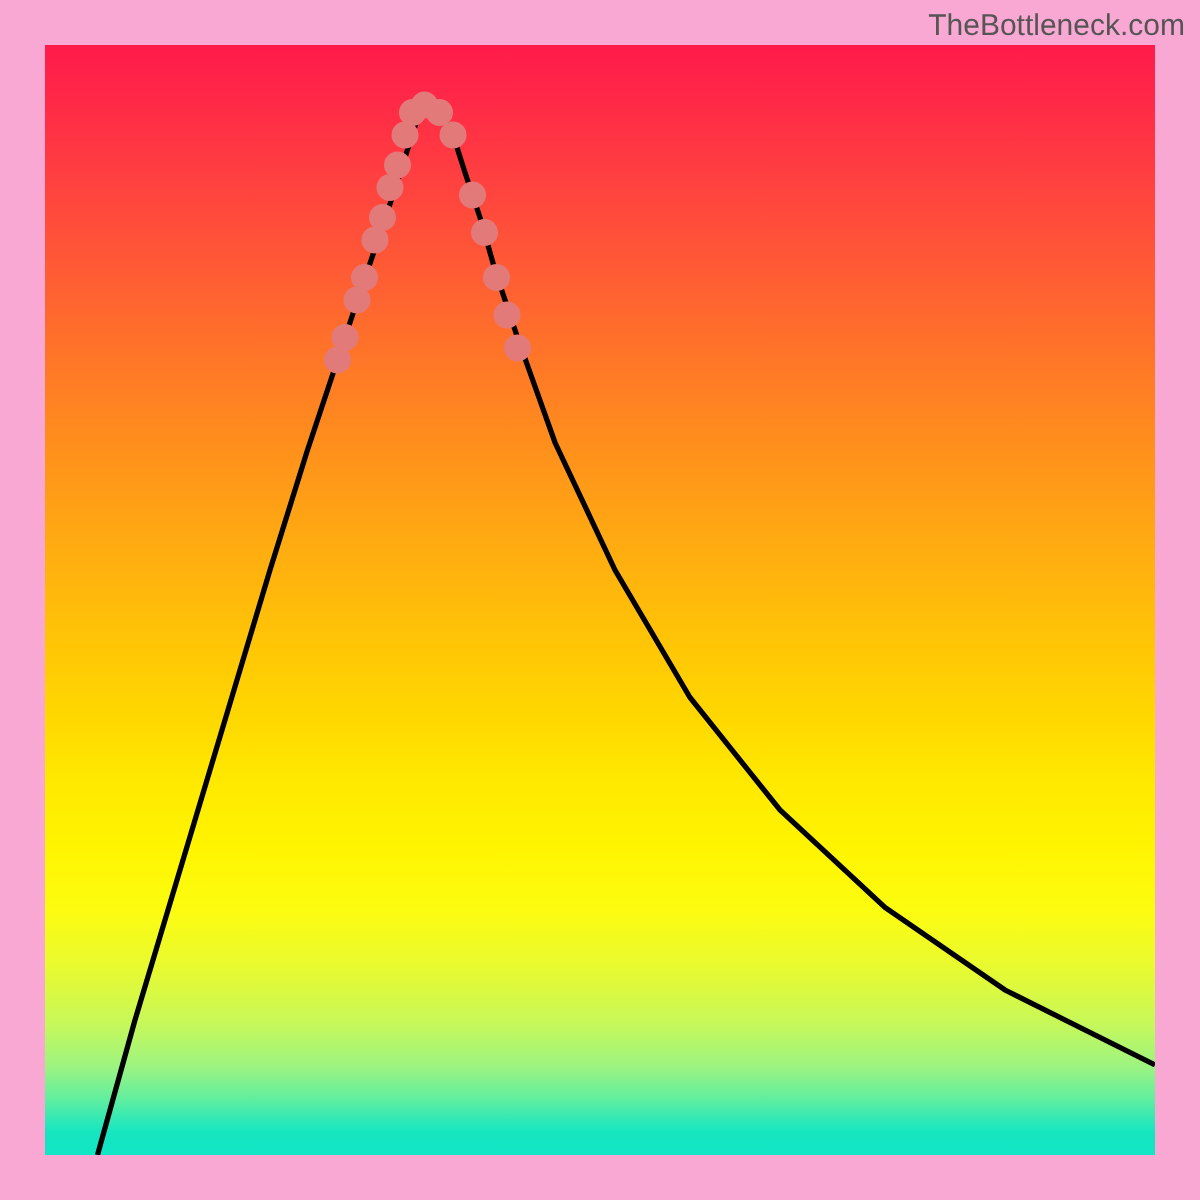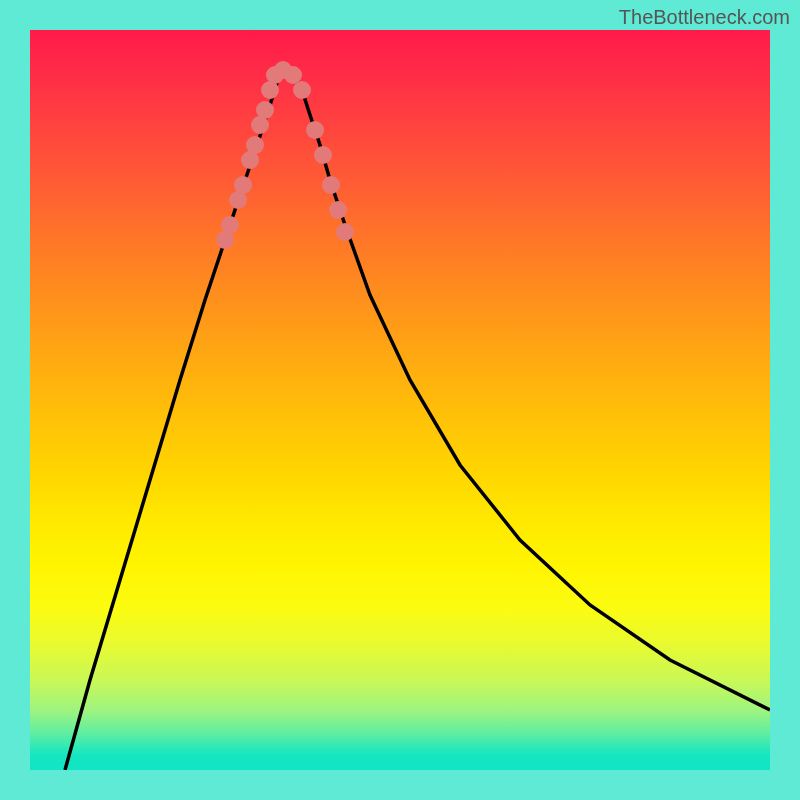--- a/index.html
+++ b/index.html
@@ -6,21 +6,21 @@
   margin: 0;
   padding: 0;
   width: 800px;
   height: 800px;
   overflow: hidden;
 }
 .chart-container {
   width: 800px;
   height: 800px;
   position: relative;
-  background: #5eead4;
+  background: #f9a8d4;
 }
 .plot-area {
   position: absolute;
   left: 30px;
   top: 30px;
   width: 740px;
   height: 740px;
   background: linear-gradient(to bottom,
     #ff1a4a 0%,
     #ff2947 5%,

